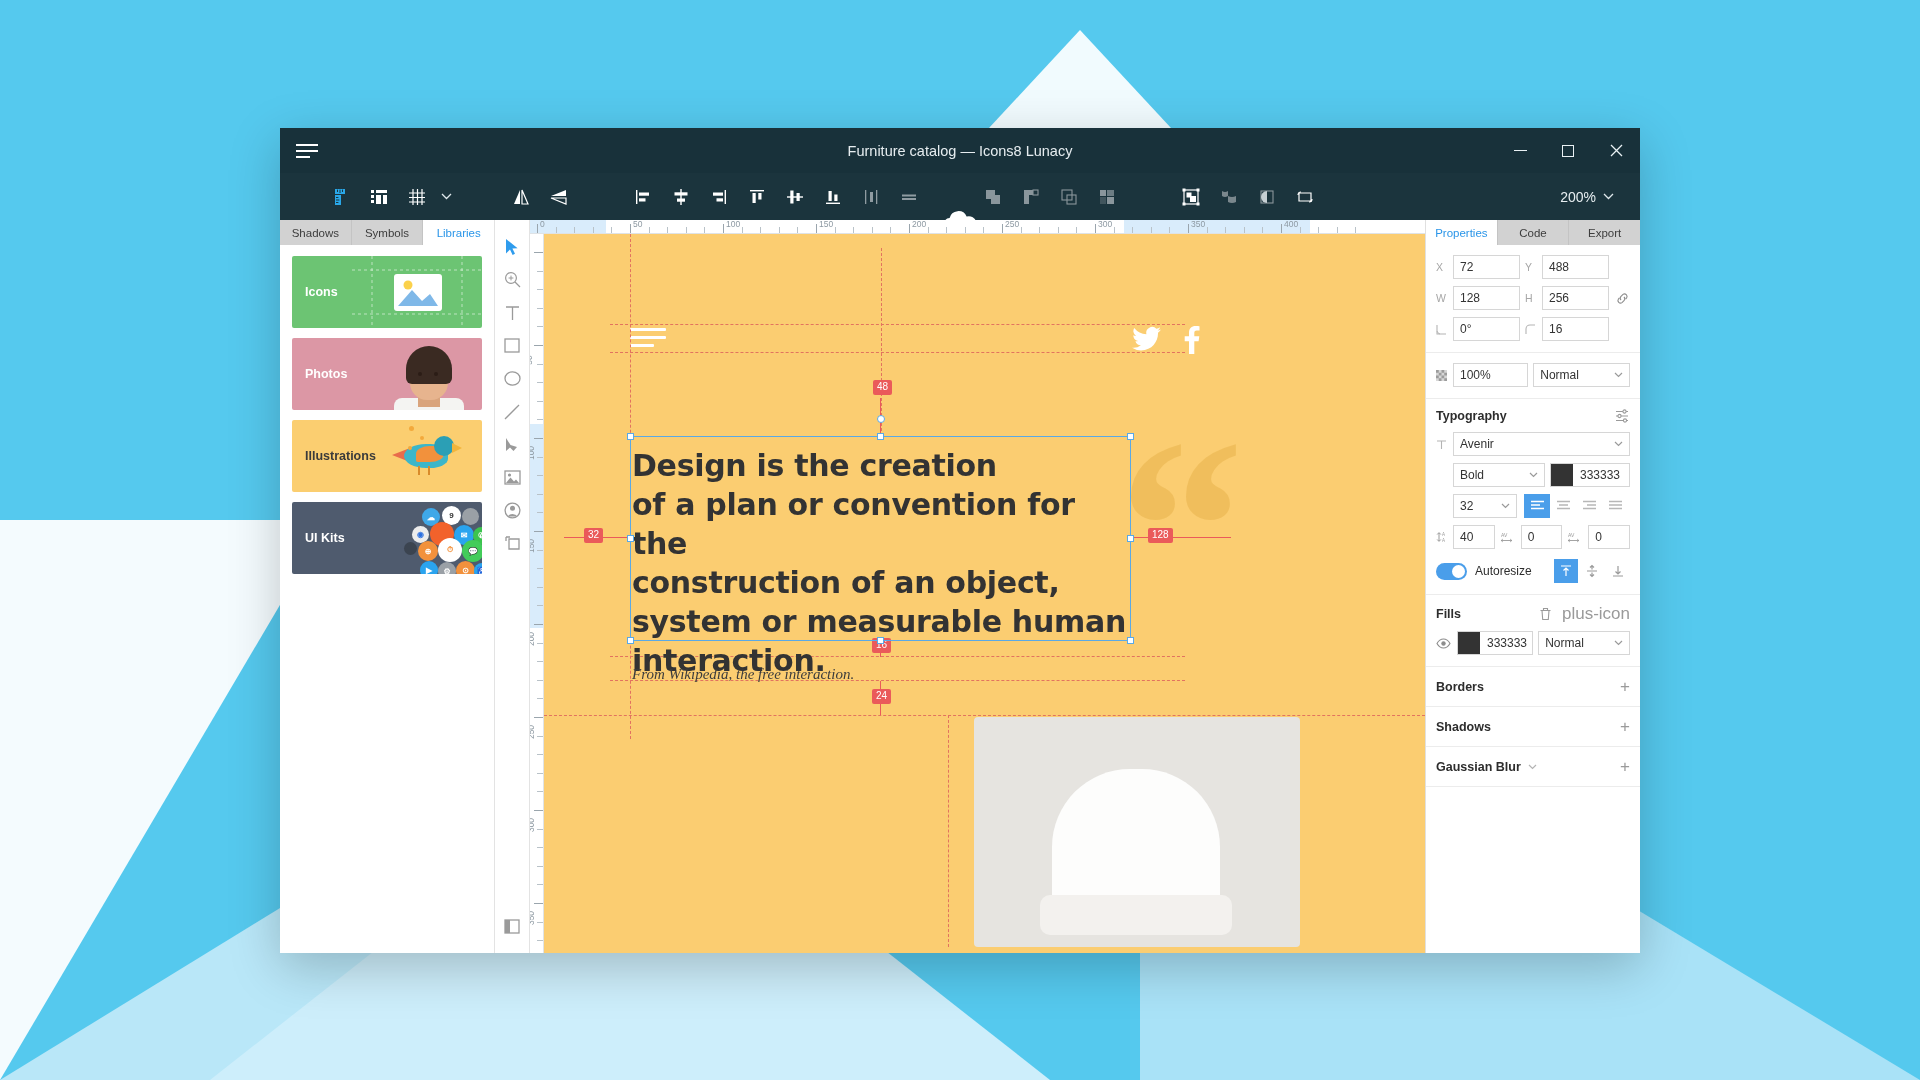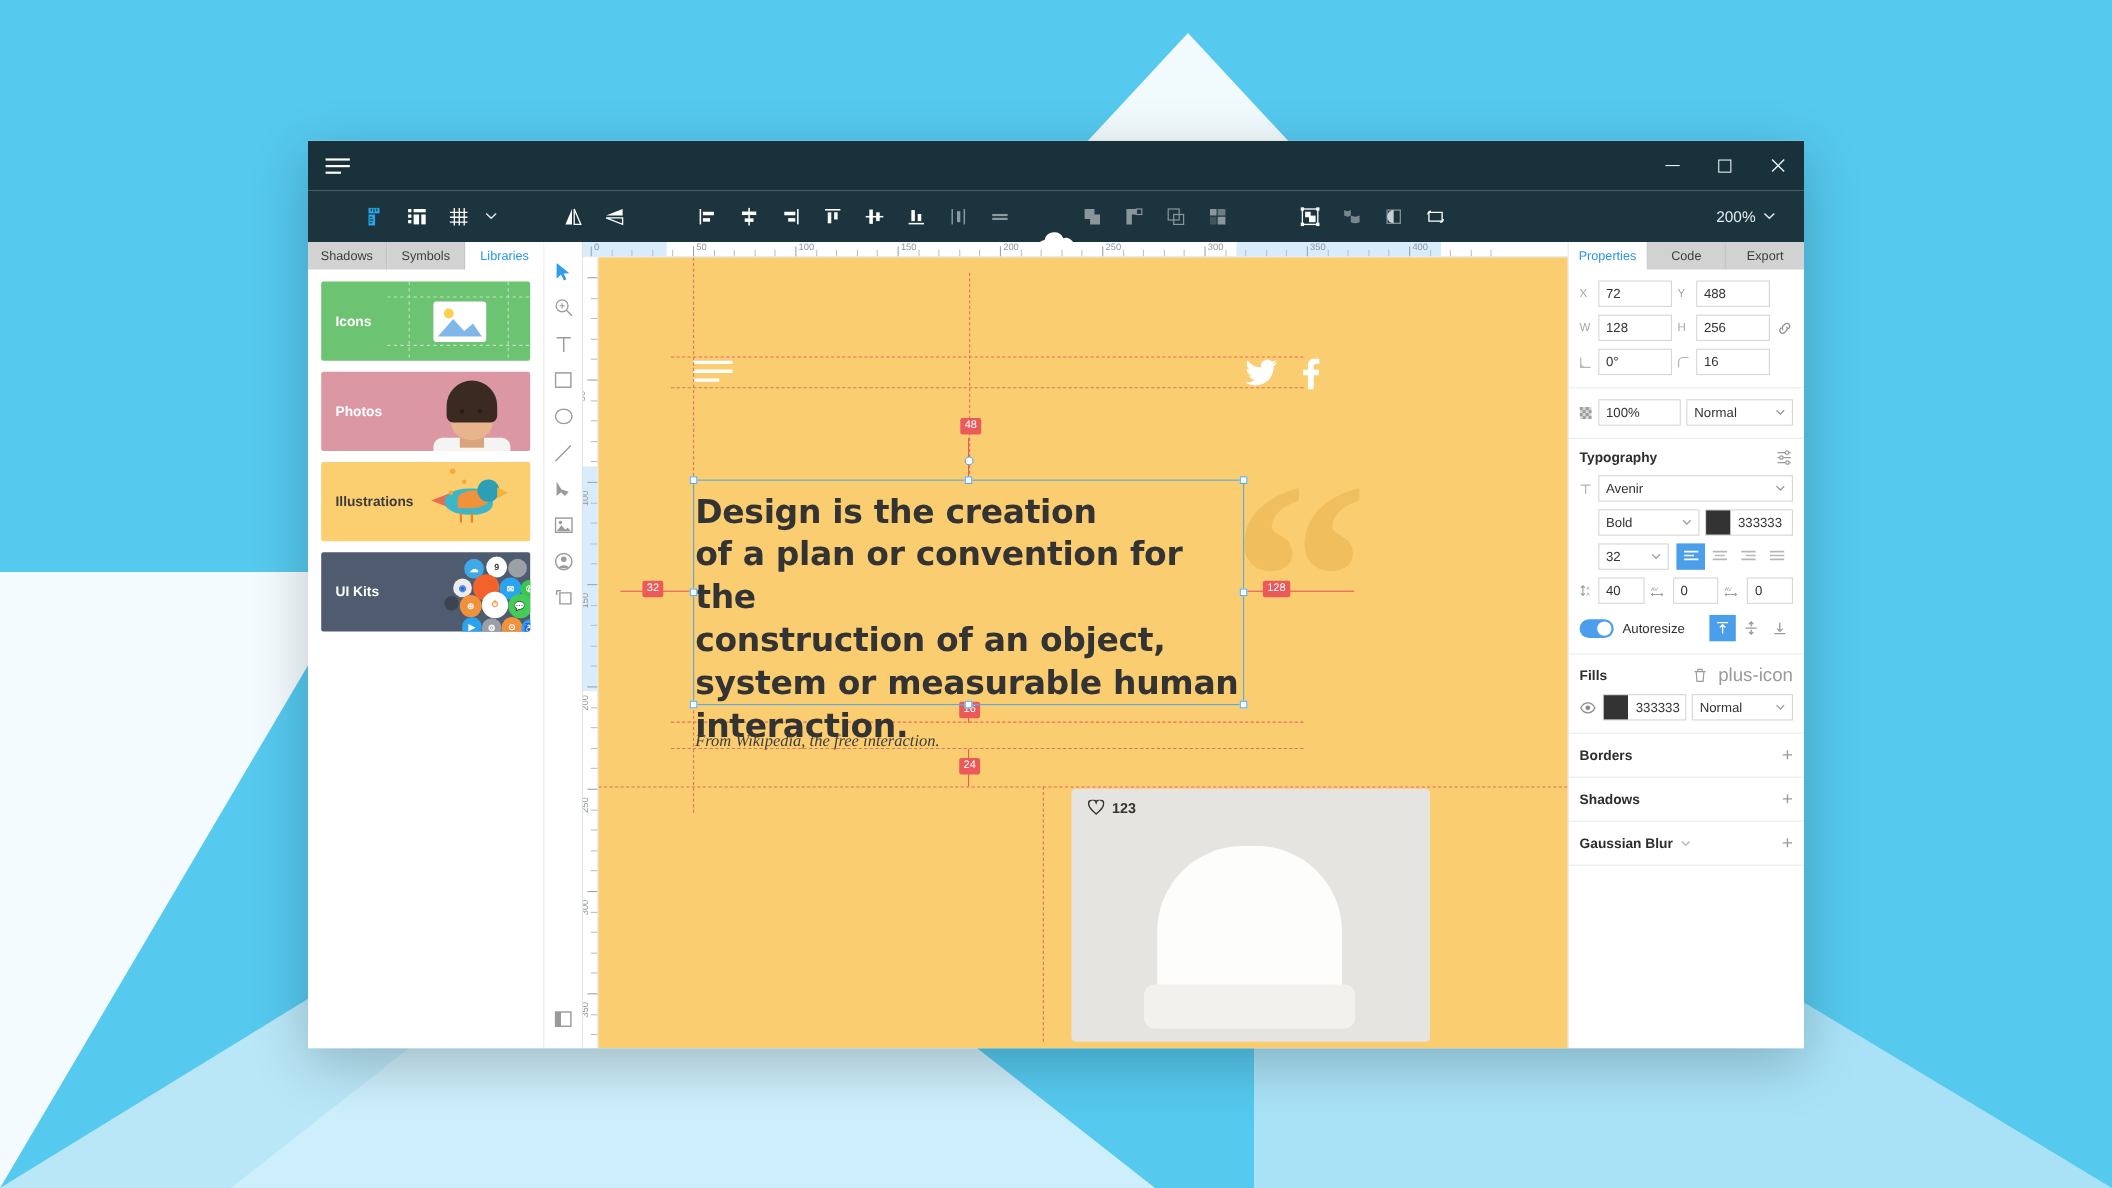--- a/index.html
+++ b/index.html
@@ -350,20 +350,21 @@
 <div id="app-window">
 
   <div id="titlebar">
     <div id="hamburger">
       <div class="ham-lines">
         <i></i>
           <i></i>
           <i></i>
       </div>
     </div>
+    <div id="win-title">Furniture catalog — Icons8 Lunacy</div>
     <div id="win-controls">
       <div class="win-btn">
           <div class="wb-min"></div>
         </div>
       <div class="win-btn">
           <div class="wb-max"></div>
         </div>
       <div class="win-btn wb-close">
         <svg width="13" height="13" viewBox="0 0 13 13">
             <path d="M1 1 L12 12 M12 1 L1 12" stroke="#e9f1f4" stroke-width="1.3" fill="none"></path>
@@ -888,28 +889,20 @@
             <div class="handle h-mr"></div>
             <div class="handle h-bl"></div>
             <div class="handle h-bc"></div>
             <div class="handle h-br"></div>
           </div>
 
 
           <div class="card" id="card-2">
             <div class="chair-back"></div>
             <div class="chair-seat"></div>
-            <div class="card-top">
-              <div class="card-likes">
-                <svg width="15" height="14" viewBox="0 0 15 14">
-                    <path d="M7.5 13 C2.4 8.8 0.7 6.6 0.7 4.2 A3.5 3.5 0 0 1 7.5 2.6 A3.5 3.5 0 0 1 14.3 4.2 C14.3 6.6 12.6 8.8 7.5 13 z" fill="none" stroke="#333" stroke-width="1.3"></path>
-                  </svg>
-                <span>123</span>
-              </div>
-            </div>
           </div>
 
         </div>
       </div>
     </div>
 
     <div id="right-panel">
       <div id="right-tabs">
         <div class="r-tab active">Properties</div>
         <div class="r-tab">Code</div>

